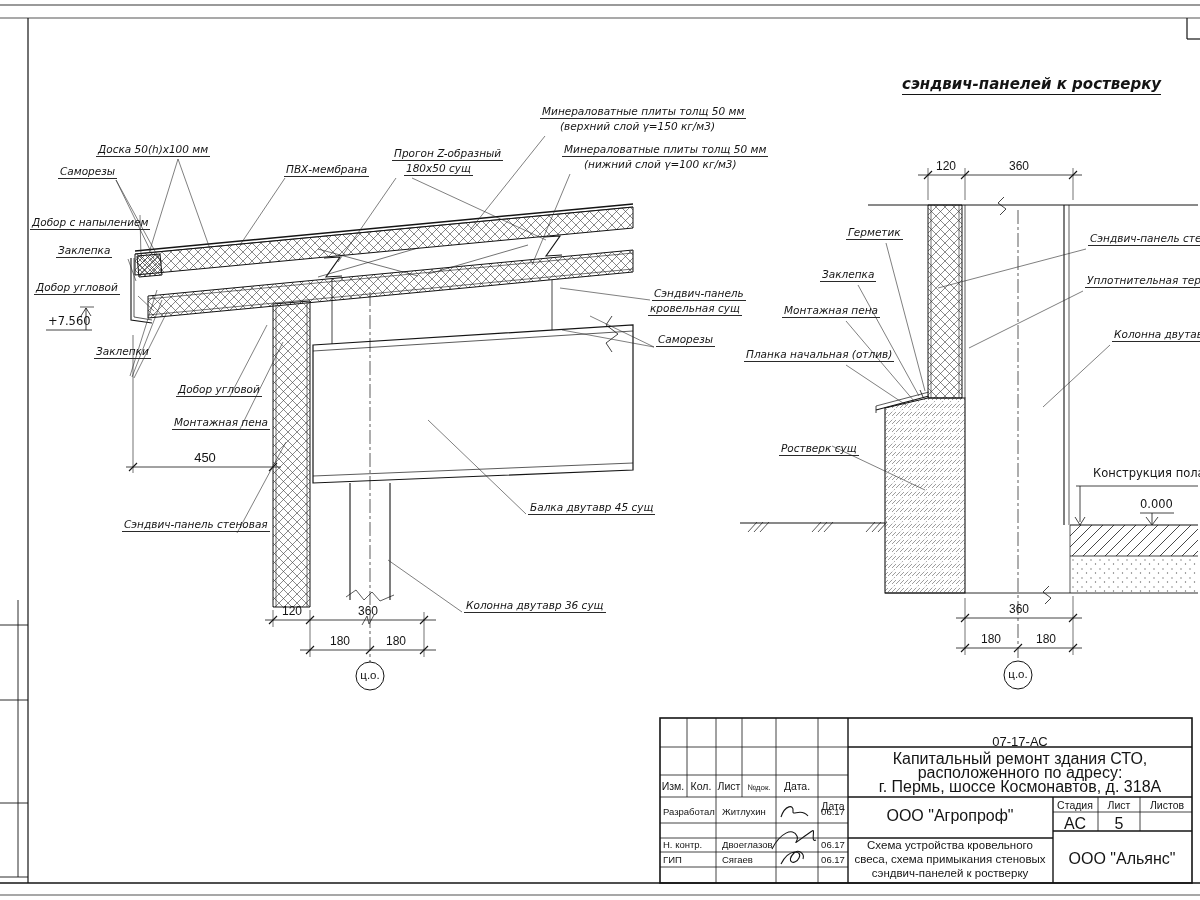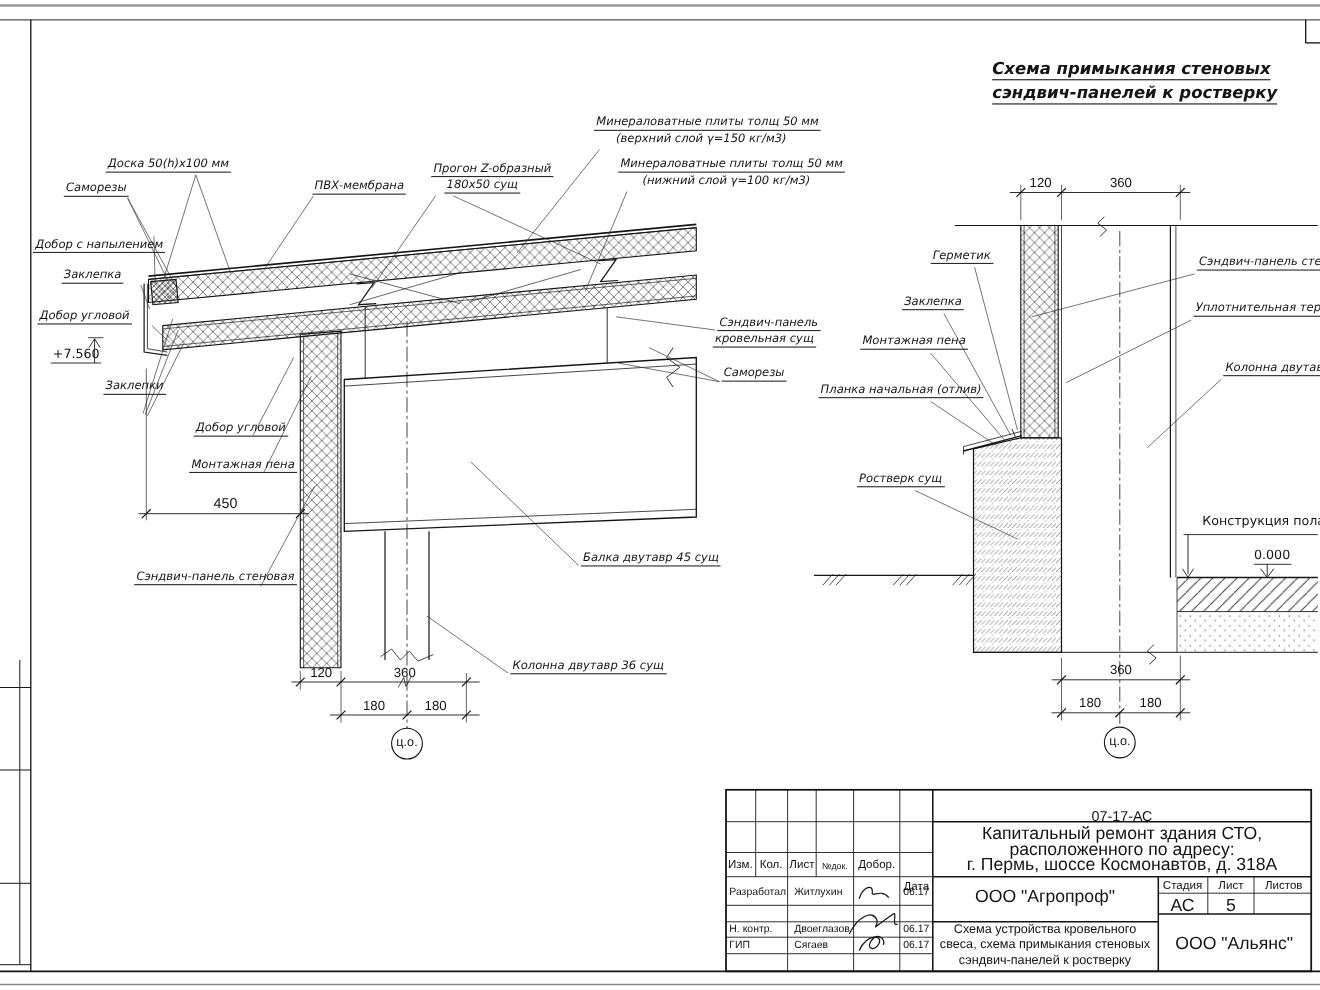--- a/index.html
+++ b/index.html
@@ -291,28 +291,27 @@
   <div class="cl" style="left:528px;top:502px;">Балка двутавр 45 сущ</div>
   <div class="cl" style="left:464px;top:600px;">Колонна двутавр 36 сущ</div>
 
   <div class="dim big" style="left:205px;top:450px;">450</div>
   <div class="dim" style="left:292px;top:604px;">120</div>
   <div class="dim" style="left:368px;top:604px;">360</div>
   <div class="dim" style="left:340px;top:634px;">180</div>
   <div class="dim" style="left:396px;top:634px;">180</div>
   <div class="dim" style="left:370px;top:669px;font-size:11.5px;">ц.о.</div>
 
-  <div class="ttl" style="left:902px;top:53px;">Схема примыкания стеновых</div>
   <div class="ttl" style="left:902px;top:75px;">сэндвич-панелей к ростверку</div>
 
   <div class="cl" style="left:846px;top:227px;">Герметик</div>
   <div class="cl" style="left:820px;top:269px;">Заклепка</div>
   <div class="cl" style="left:782px;top:305px;">Монтажная пена</div>
   <div class="cl" style="left:744px;top:349px;">Планка начальная (отлив)</div>
-  <div class="cl" style="left:779px;top:430px;">Ростверк сущ</div>
+  <div class="cl" style="left:779px;top:443px;">Ростверк сущ</div>
   <div class="cl" style="left:1088px;top:233px;">Сэндвич-панель стеновая</div>
   <div class="cl" style="left:1085px;top:275px;">Уплотнительная термополоса</div>
   <div class="cl" style="left:1112px;top:329px;">Колонна двутавр 36 сущ</div>
   <div class="cl nl up" style="left:1091px;top:467px;">Конструкция пола сущ</div>
   <div class="cl nl up" style="left:1138px;top:498px;">0.000</div>
 
   <div class="dim" style="left:946px;top:159px;">120</div>
   <div class="dim" style="left:1019px;top:159px;">360</div>
   <div class="dim" style="left:1019px;top:602px;">360</div>
   <div class="dim" style="left:991px;top:632px;">180</div>
@@ -321,21 +320,21 @@
 
   <div class="tb c s13" style="left:1020px;top:724px;margin-top:10px;">07-17-АС</div>
   <div class="tb c s12" style="left:1020px;top:750px;">Капитальный ремонт здания СТО,</div>
   <div class="tb c s12" style="left:1020px;top:764px;">расположенного по адресу:</div>
   <div class="tb c s12" style="left:1020px;top:778px;">г. Пермь, шоссе Космонавтов, д. 318А</div>
 
   <div class="tb c" style="left:673px;top:780px;">Изм.</div>
   <div class="tb c" style="left:701px;top:780px;">Кол.</div>
   <div class="tb c" style="left:729px;top:780px;">Лист</div>
   <div class="tb c s8" style="left:759px;top:783px;">№док.</div>
-  <div class="tb c" style="left:797px;top:780px;">Добор.</div>
+  <div class="tb c" style="left:797px;top:780px;">Дата.</div>
   <div class="tb c" style="left:833px;top:800px;text-align:right;">Дата</div>
 
   <div class="tb s9" style="left:663px;top:806px;">Разработал</div>
   <div class="tb s9" style="left:722px;top:806px;">Житлухин</div>
   <div class="tb c s9" style="left:833px;top:806px;">06.17</div>
   <div class="tb s9" style="left:663px;top:839px;">Н. контр.</div>
   <div class="tb s9" style="left:722px;top:839px;">Двоеглазов</div>
   <div class="tb c s9" style="left:833px;top:839px;">06.17</div>
   <div class="tb s9" style="left:663px;top:854px;">ГИП</div>
   <div class="tb s9" style="left:722px;top:854px;">Сягаев</div>

